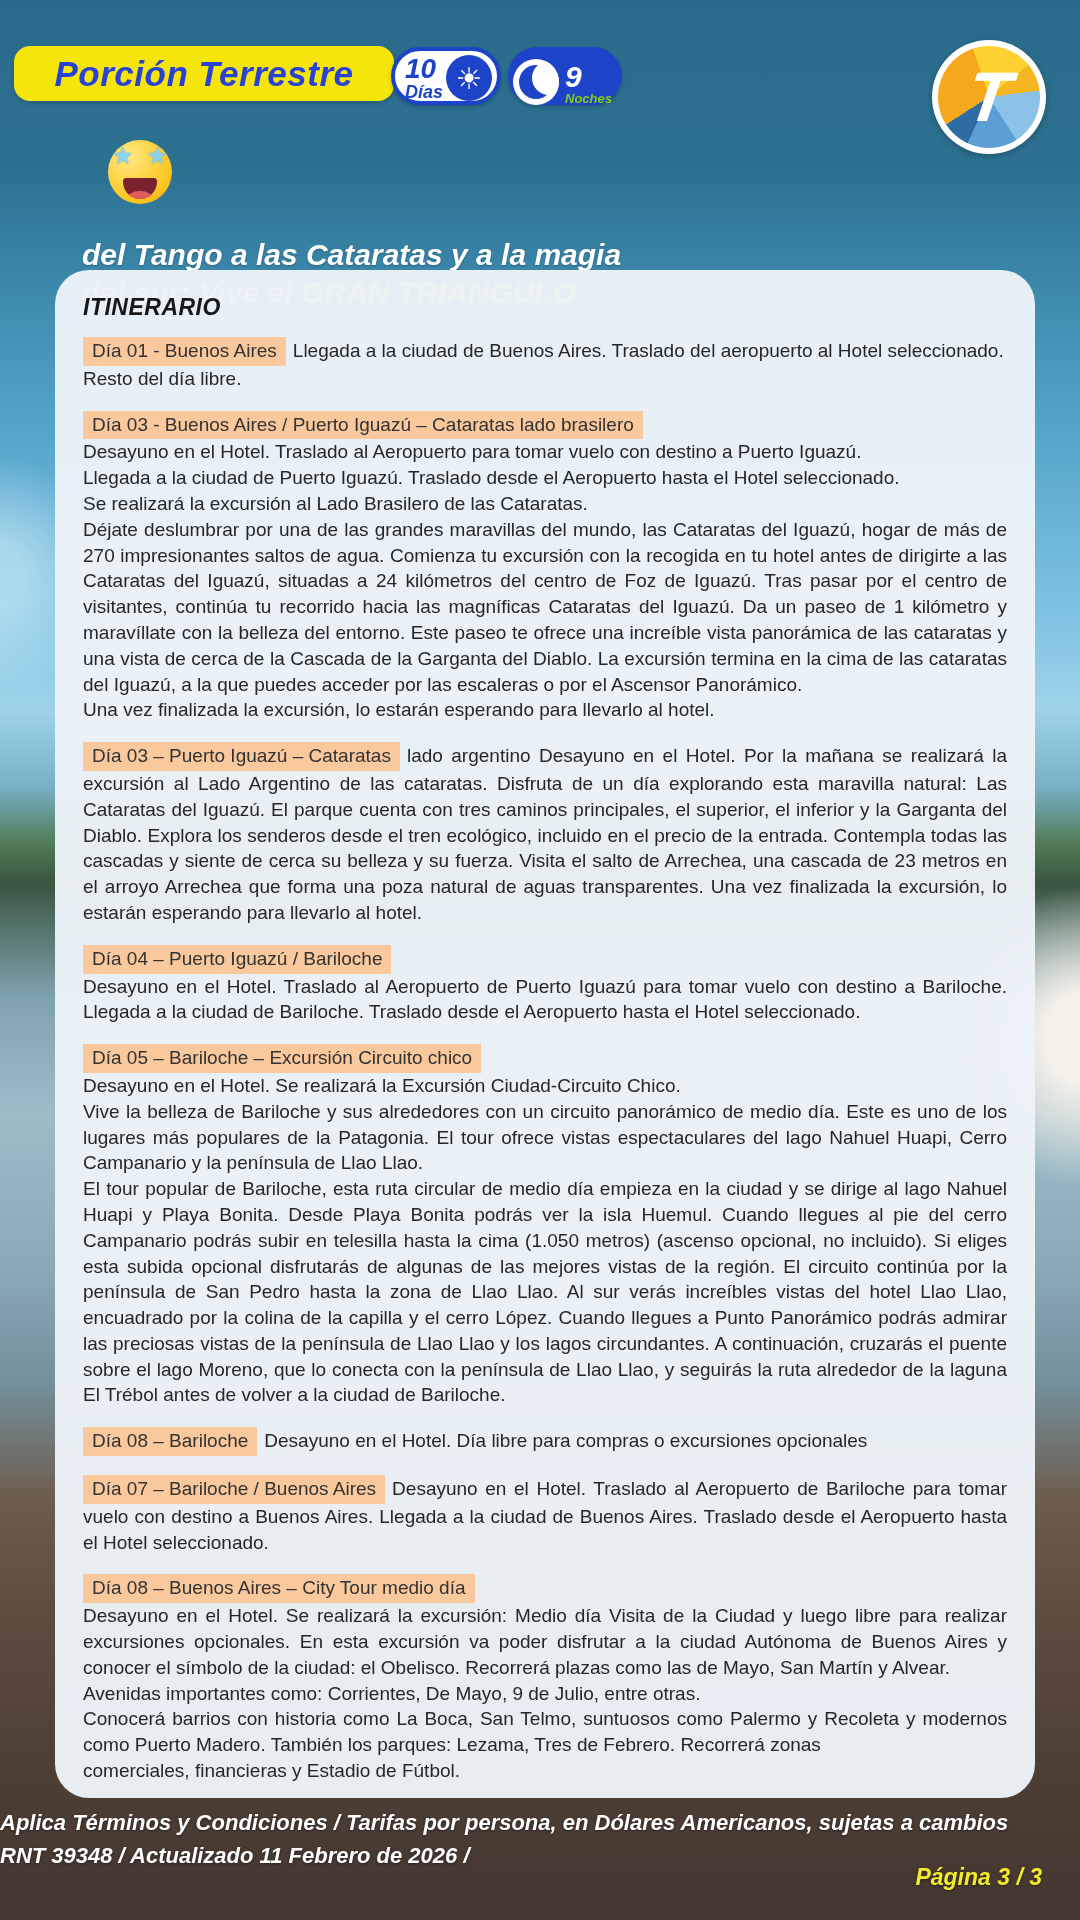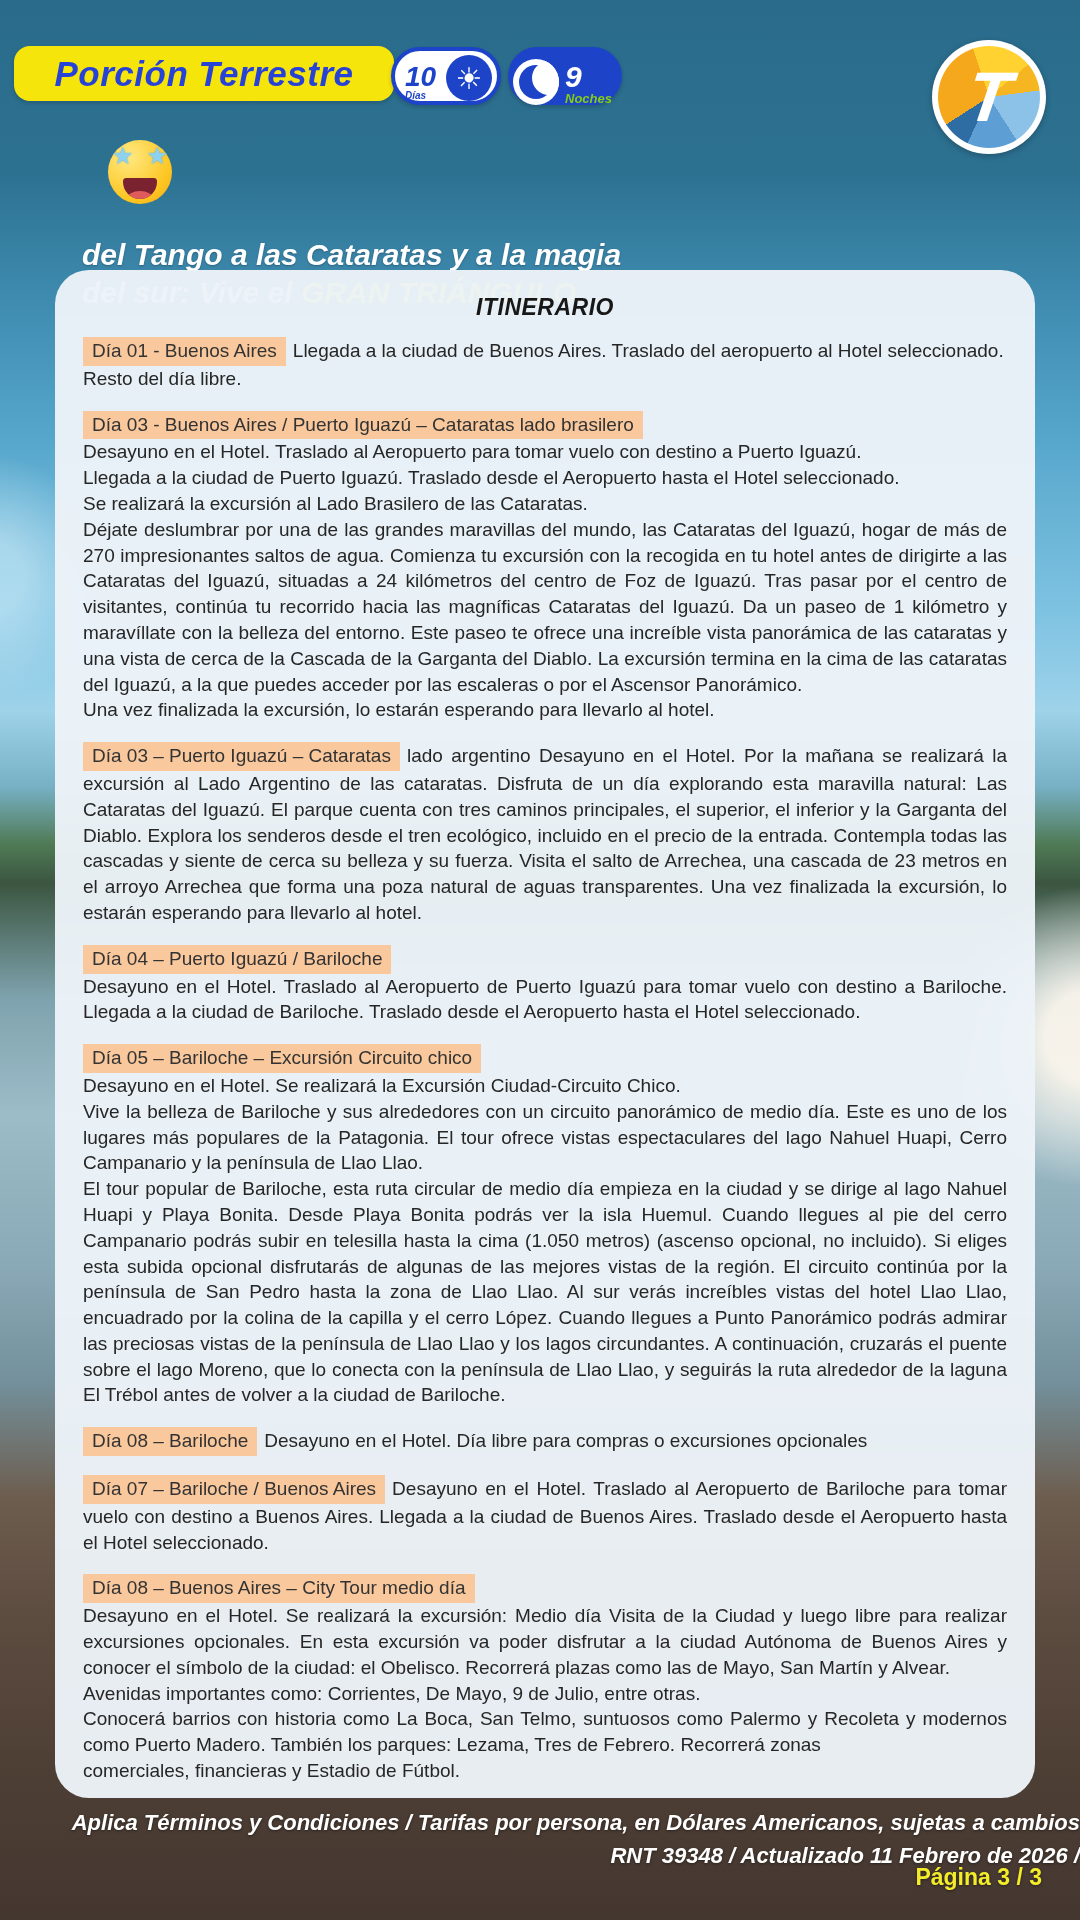--- a/index.html
+++ b/index.html
@@ -28,21 +28,21 @@
   .banner span {
     color:#2742d6; font-size:35px; font-weight:bold; font-style:italic; letter-spacing:.5px;
   }
 
   .badge { position:absolute; top:47px; height:58px; border-radius:29px;
     display:flex; align-items:flex-end; box-shadow:0 2px 4px rgba(0,0,0,.2); }
   .badge-days { left:391px; width:110px; background:#fff; border:4px solid #1d44c8; padding:0 5px 0 10px; justify-content:space-between; }
   .badge-nights { left:508px; width:114px; background:#1d44c8; padding:0 10px 0 5px; justify-content:space-between; }
   .badge-numwrap { display:flex; flex-direction:column; align-items:flex-start; line-height:1; }
   .badge-days .badge-num { color:#1d44c8; font-size:28px; font-weight:bold; font-style:italic; }
-  .badge-days .badge-sub { color:#1d44c8; font-size:10px; font-weight:bold; font-style:italic; }
+  .badge-days .badge-sub { color:#1d44c8; font-size:18px; font-weight:bold; font-style:italic; }
   .badge-nights .badge-num { color:#fff; font-size:30px; font-weight:bold; font-style:italic; }
   .badge-nights .badge-sub { color:#84cc16; font-size:13px; font-weight:bold; font-style:italic; }
   .sun-circle { width:46px; height:46px; border-radius:50%; background:#1d44c8;
     display:flex; align-items:center; justify-content:center; color:#fff; font-size:30px; }
   .moon-circle { position:relative; width:46px; height:46px; border-radius:50%; background:#fff; overflow:hidden; }
   .moon-circle::before { content:""; position:absolute; inset:6px; border-radius:50%; background:#1d44c8; }
   .moon-circle::after { content:""; position:absolute; width:34px; height:34px; border-radius:50%; background:#fff; top:2px; left:19px; }
 
   .logo { position:absolute; top:40px; right:34px; width:114px; height:114px; border-radius:50%;
     background:#fff; display:flex; align-items:center; justify-content:center;
@@ -69,33 +69,33 @@
   .subtitle { position:absolute; left:82px; top:236px; color:#fff; font-style:italic;
     font-weight:bold; font-size:30px; line-height:38px; text-shadow:0 1px 2px rgba(0,0,0,.25); }
   .subtitle .hl { color:#f8ef18; font-weight:bold; }
 
   
   .card {
     position:absolute; left:55px; top:270px; width:980px; height:1528px;
     background:rgba(236,243,248,.97); border-radius:34px; overflow:hidden;
     padding:24px 28px 20px 28px;
   }
-  .itinerary-heading { text-align:center; font-size:23px; font-weight:bold; font-style:italic;
+  .itinerary-heading { text-align:left; font-size:23px; font-weight:bold; font-style:italic;
     color:#171717; letter-spacing:.5px; margin-bottom:16px; }
   .day { margin-bottom:19px; }
   .day-para { font-size:19px; line-height:25.8px; color:#262626; text-align:justify; }
   .day-title { display:inline-block; background:#f9c89c; border-radius:0; padding:1px 9px 2px 9px;
     margin-right:7px; color:#333; }
   .day-body { white-space:pre-line; }
 
   
-  .footer { position:absolute; left:0; right:0; top:1806px; text-align:right; color:#fff;
+  .footer { position:absolute; left:0; right:0; top:1806px; text-align:left; color:#fff;
     font-style:italic; font-weight:bold; font-size:22px; line-height:33px;
     text-shadow:0 1px 3px rgba(0,0,0,.45); }
-  .page-label { position:absolute; right:38px; top:1864px; color:#f3ec2a; 
+  .page-label { position:absolute; right:38px; top:1864px; color:#f3ec2a; font-style:italic;
     font-weight:bold; font-size:23px; text-shadow:0 1px 3px rgba(0,0,0,.45);margin-left:41px; }
 </style>
 </head>
 <body>
 
 <div class="page">
 
   <div class="banner">
     <span>Porción Terrestre</span>
   </div>

